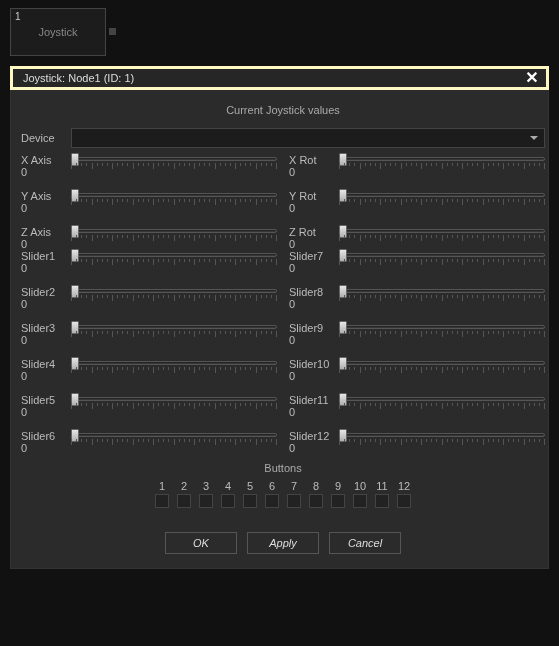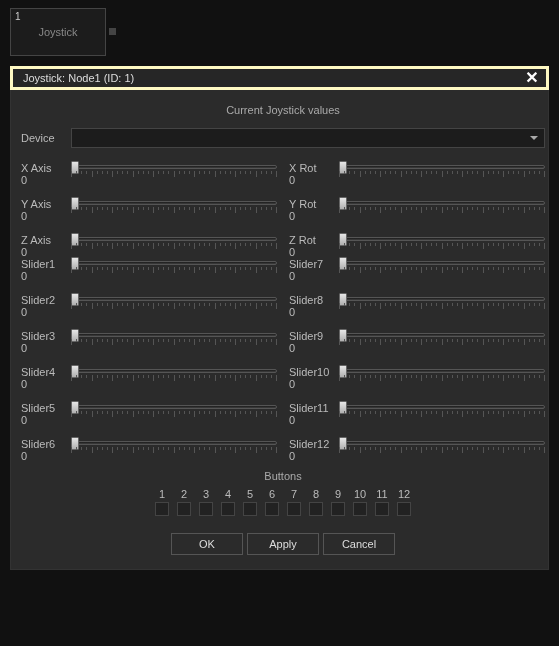--- a/index.html
+++ b/index.html
@@ -88,21 +88,21 @@
   .section-title {
     text-align: center;
     color: #aaa;
     margin-bottom: 12px;
     font-size: 11px;
   }
 
   .device-row {
     display: flex;
     align-items: center;
-    margin-bottom: 14px;
+    margin-bottom: 6px;
   }
   .device-label {
     width: 50px;
     color: #bbb;
   }
   .device-select {
     flex: 1;
     height: 20px;
     background: #1c1c1c;
     border: 1px solid #444;
@@ -203,22 +203,23 @@
   .btn-box {
     width: 14px;
     height: 14px;
     background: #222;
     border: 1px solid #444;
   }
 
   .dialog-buttons {
     display: flex;
     justify-content: center;
-    gap: 4px;
-    margin-top: 17px;
+    gap: 10px;
+    margin-top: 24px;
+    font-style: italic;
   }
   .dlg-btn {
     width: 72px;
     height: 22px;
     background: #2b2b2b;
     border: 1px solid #555;
     color: #ddd;
     font-size: 11px;
     display: flex;
     align-items: center;

